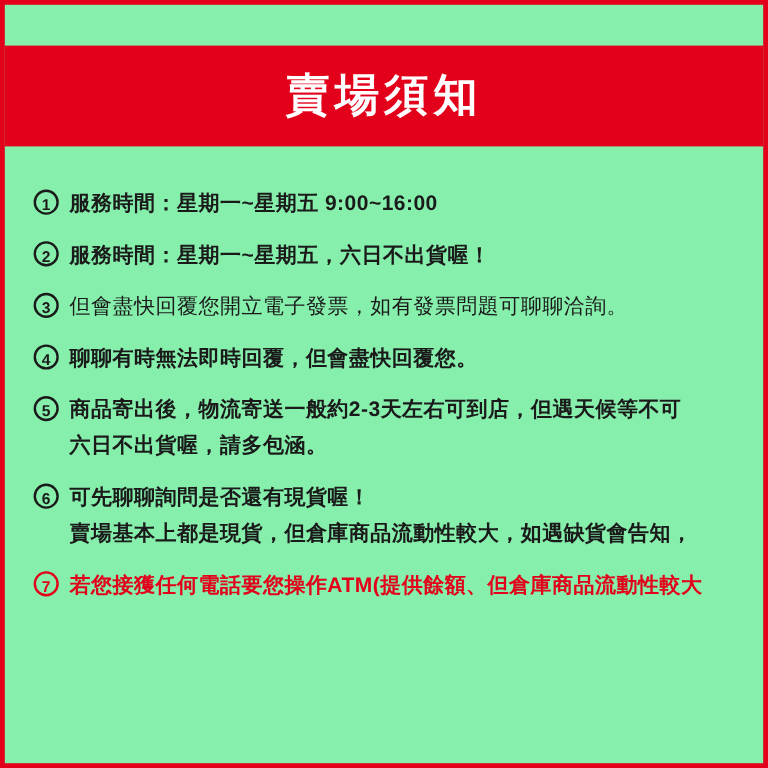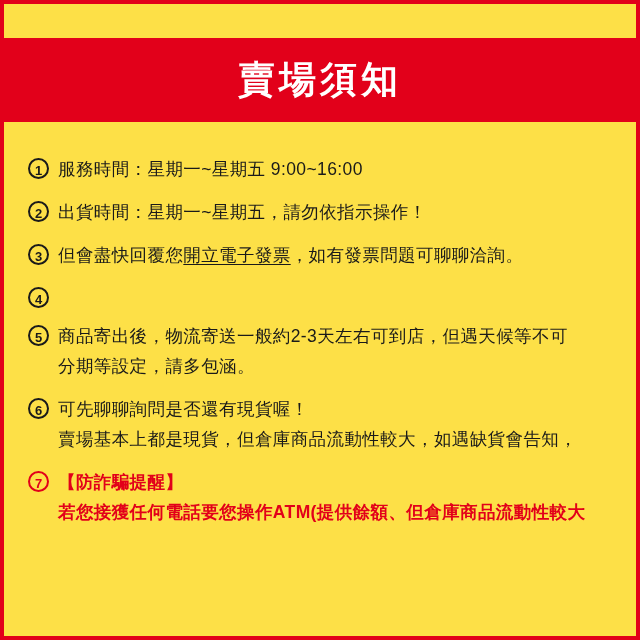--- a/index.html
+++ b/index.html
@@ -12,21 +12,21 @@
     background: #ffffff;
     font-family: "Liberation Sans", "DejaVu Sans", sans-serif;
     overflow: hidden;
   }
   .page {
     position: relative;
     width: 640px;
     height: 640px;
     box-sizing: border-box;
     border: 4px solid #e2001a;
-    background: #fde047;
+    background: #86efac;
   }
   .header {
     position: absolute;
     top: 34px;
     left: 0;
     width: 632px;
     height: 84px;
     background: #e2001a;
     display: flex;
     align-items: center;
@@ -72,32 +72,32 @@
     border-color: #e2001a;
     color: #e2001a;
   }
   .text {
     font-size: 17.5px;
     line-height: 30px;
     color: #1a1a1a;
     letter-spacing: 0.4px;
   }
   .text .underline {
-    text-decoration: underline;
     text-underline-offset: 3px;
   }
   .item.warn .text {
     color: #e2001a;
     font-weight: bold;
   }
   .item.warn .text .body {
     font-weight: bold;
   }
   .line2 {
     display: block;
+    font-weight: bold;
   }
 </style>
 </head>
 <body>
 
 <div class="page">
 
   <div class="header">
     <div class="header-title">賣場須知</div>
   </div>
@@ -107,53 +107,55 @@
     <div class="item">
       <div class="num">1</div>
       <div class="text">
         <span class="line2">服務時間：星期一~星期五 9:00~16:00</span>
       </div>
     </div>
 
     <div class="item">
       <div class="num">2</div>
       <div class="text">
-        <span class="line2">出貨時間：星期一~星期五，請勿依指示操作！</span>
+        <span class="line2">服務時間：星期一~星期五，六日不出貨喔！</span>
       </div>
     </div>
 
     <div class="item">
       <div class="num">3</div>
       <div class="text">
         <span>但會盡快回覆您</span><span class="underline">開立電子發票</span><span>，如有發票問題可聊聊洽詢。</span>
       </div>
     </div>
 
     <div class="item">
       <div class="num">4</div>
+      <div class="text">
+        <span class="line2">聊聊有時無法即時回覆，但會盡快回覆您。</span>
+      </div>
     </div>
 
     <div class="item">
       <div class="num">5</div>
       <div class="text">
         <span class="line2">商品寄出後，物流寄送一般約2-3天左右可到店，但遇天候等不可</span>
-        <span class="line2">分期等設定，請多包涵。</span>
+        <span class="line2">六日不出貨喔，請多包涵。</span>
       </div>
     </div>
 
     <div class="item">
       <div class="num">6</div>
       <div class="text">
         <span class="line2">可先聊聊詢問是否還有現貨喔！</span>
         <span class="line2">賣場基本上都是現貨，但倉庫商品流動性較大，如遇缺貨會告知，</span>
       </div>
     </div>
 
     <div class="item warn">
       <div class="num red">7</div>
       <div class="text">
-        <span class="line2">【防詐騙提醒】</span>
         <span class="line2 body">若您接獲任何電話要您操作ATM(提供餘額、但倉庫商品流動性較大</span>
       </div>
     </div>
 
   </div>
 </div>
 
 </body></html>

